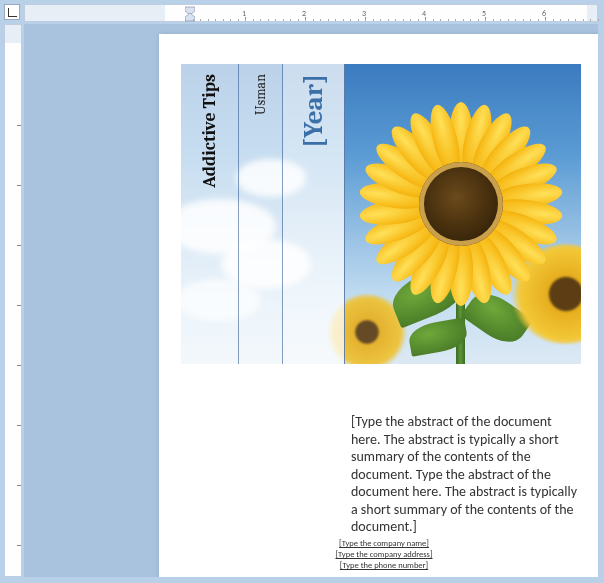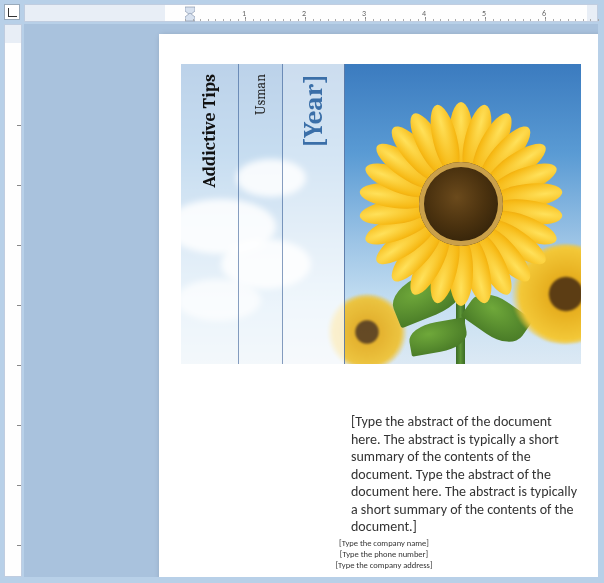--- a/index.html
+++ b/index.html
@@ -43,21 +43,21 @@
   .bar:last-child { border-right: 1px solid rgba(40,80,140,0.7); }
   .bar-text { writing-mode: vertical-rl; transform: rotate(180deg); white-space: nowrap; }
   .title-bar { width: 58px; }
   .title-bar .bar-text { font-size: 18px; font-weight: 700; color: #111; font-family: Cambria, Georgia, serif; }
   .author-bar { width: 44px; }
   .author-bar .bar-text { font-size: 14px; color: #222; font-family: Cambria, Georgia, serif; }
   .year-bar { width: 62px; background: rgba(255,255,255,0.74); }
   .year-bar .bar-text { font-size: 27px; font-weight: 600; color: #3b6fa8; font-family: Cambria, Georgia, serif; }
   .abstract { position: absolute; top: 352px; left: 192px; width: 232px; font-size: 14px; line-height: 1.25; color: #333; margin-top: 27px; }
   .contact { position: absolute; top: 504px; left: 115px; width: 220px; font-size: 8.5px; color: #333; text-align: center; }
-  .contact div { margin-bottom: 1px; }
+  .contact div { margin-bottom: 1px; text-decoration: underline; }
 </style>
 </head>
 <body>
 
 <div class="outer-frame">
 
   <div class="tab-selector"></div>
 
   <div class="h-ruler">
     <div class="h-ruler-inner"></div>
@@ -210,20 +210,20 @@
           <div class="bar year-bar">
             <span class="bar-text">[Year]</span>
           </div>
         </div>
       </div>
 
       <div class="abstract">[Type the abstract of the document here. The abstract is typically a short summary of the contents of the document. Type the abstract of the document here. The abstract is typically a short summary of the contents of the document.]</div>
 
       <div class="contact">
         <div>[Type the company name]</div>
+        <div>[Type the company address]</div>
         <div>[Type the phone number]</div>
-        <div>[Type the company address]</div>
       </div>
 
     </div>
   </div>
 
 </div>
 
 </body></html>

